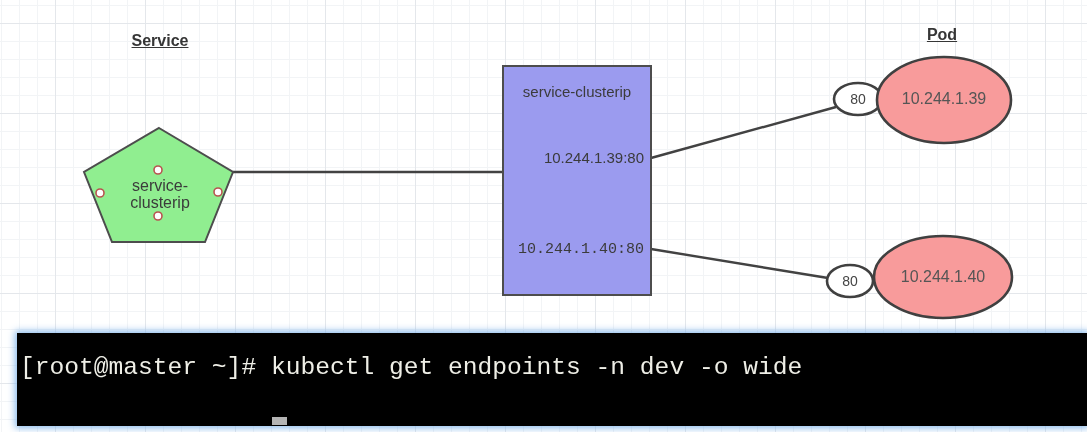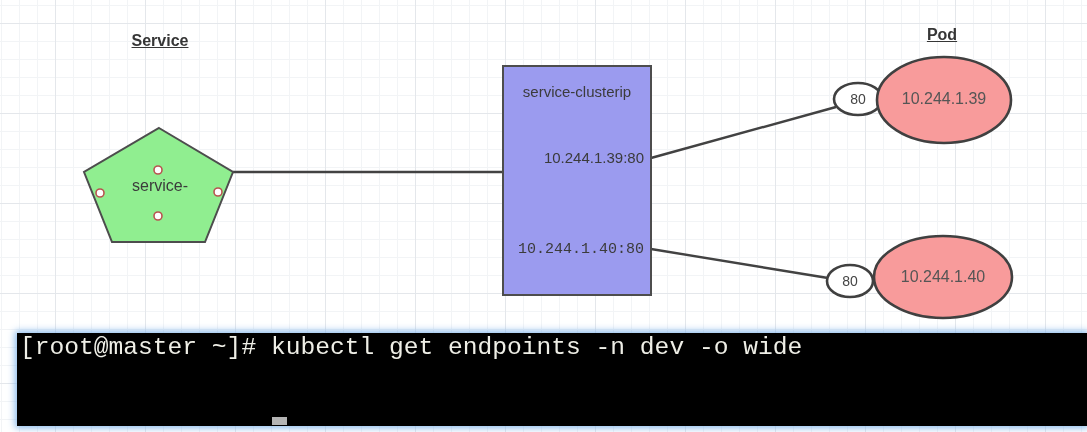--- a/index.html
+++ b/index.html
@@ -40,21 +40,21 @@
   .port1    { left: 834px; top: 91px;  width: 48px;  font-size: 14px; text-align: center; color: #444444; }
   .port2    { left: 826px; top: 273px; width: 48px;  font-size: 14px; text-align: center; color: #444444; }
 
   
   .terminal {
     position: absolute; left: 17px; top: 333px;
     width: 1070px; height: 93px;
     box-sizing: border-box;
     background: #000000;
     box-shadow: 0 0 7px 2px rgba(125, 180, 235, 0.9);
-    padding: 0 0 0 3px;
+    padding: 20px 0 0 3px;
     font-family: "Liberation Mono", monospace;
     font-size: 24.6px;
     color: #eeeee6;
     overflow: hidden;
   }
   .tline { white-space: pre; line-height: 29.5px; height: 29.5px; }
   .ip { color: #f21ef2; }
   .cursor {
     position: absolute; left: 255px; top: 84px;
     width: 15px; height: 8px; background: #b4b4b4;
@@ -84,20 +84,21 @@
 
     <ellipse class="pod" cx="944" cy="100" rx="67" ry="43" fill="#f89b9b"></ellipse>
     <ellipse class="pod" cx="943" cy="277" rx="69" ry="41" fill="#f89b9b"></ellipse>
   </svg>
 
   <div class="txt hdr lbl-service">Service</div>
   <div class="txt hdr lbl-pod">Pod</div>
 
   <div class="txt service-name">
     <div>service-</div>
+    <div>clusterip</div>
   </div>
 
   <div class="txt ep-title">service-clusterip</div>
   <div class="txt ep-row1">10.244.1.39:80</div>
   <div class="txt ep-row2">10.244.1.40:80</div>
 
   <div class="txt port1">80</div>
   <div class="txt pod-ip1">10.244.1.39</div>
   <div class="txt port2">80</div>
   <div class="txt pod-ip2">10.244.1.40</div>

